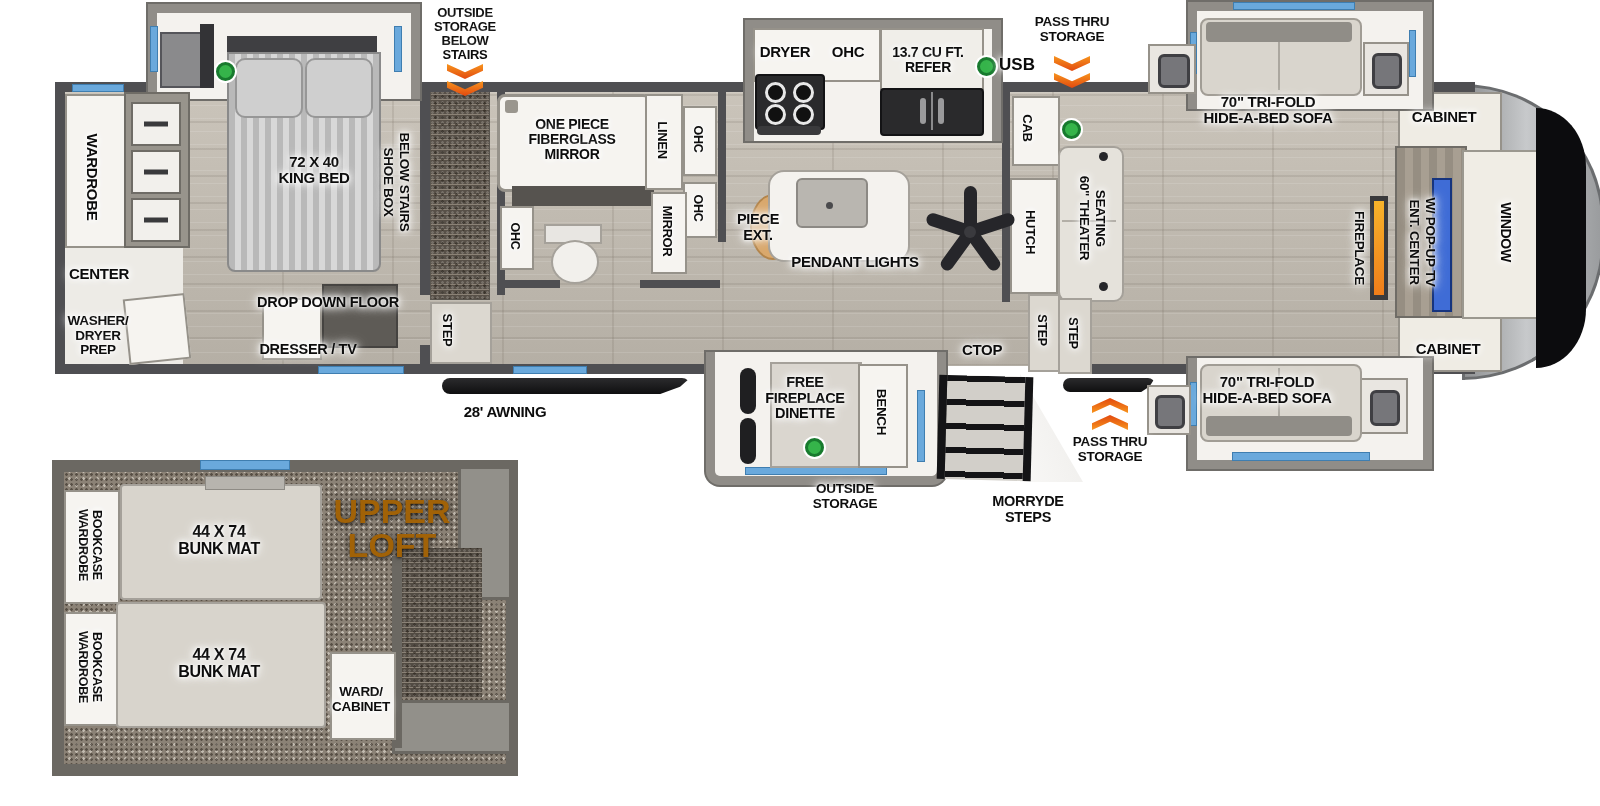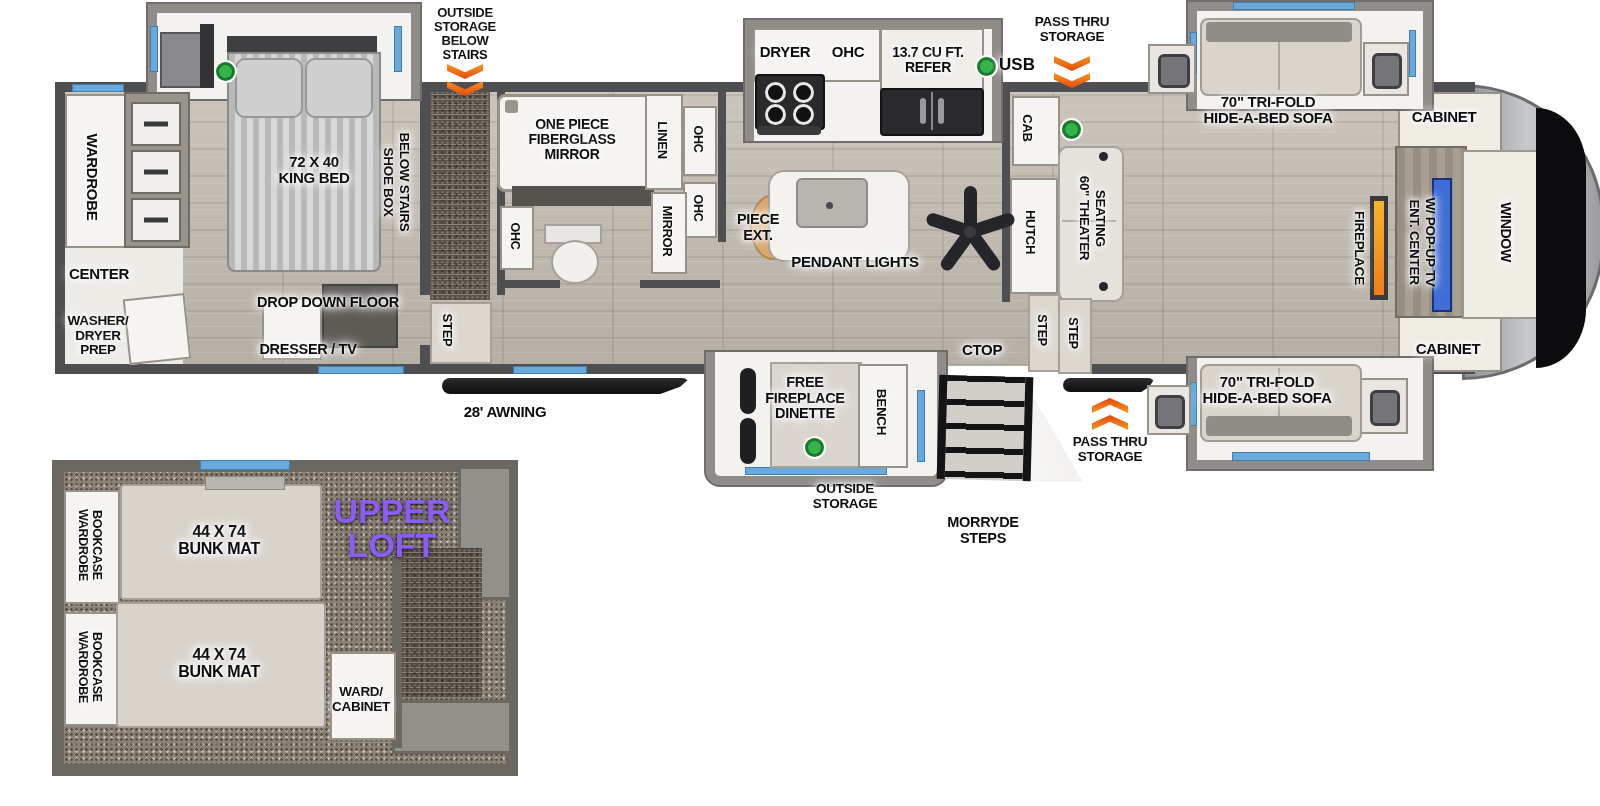--- a/index.html
+++ b/index.html
@@ -23,21 +23,21 @@
   .furn{background:#dcd8d0;border:2px solid #a5a19a;z-index:10;}
   .dark{background:#2a2a2c;border:2px solid #131315;z-index:11;}
   
   .lbl{position:absolute;transform:translate(-50%,-50%);z-index:40;
        font-weight:700;font-size:15px;line-height:1.08;color:#0c0c0c;text-align:center;
        white-space:pre-line;letter-spacing:-.3px;
        text-shadow:0 0 3px #fff,0 0 6px #fff,0 0 10px #fff,0 0 14px #fff;}
   .v{writing-mode:vertical-lr;line-height:1.15;}
   .s12{font-size:12.5px}.s13{font-size:13px}.s135{font-size:13.5px}.s14{font-size:14px}
   .s145{font-size:14.5px}.s16{font-size:16px}.s17{font-size:17px}
-  .loftlbl{color:#8b5cf6;font-size:34px;letter-spacing:0;line-height:1.0;
+  .loftlbl{color:#a16207;font-size:34px;letter-spacing:0;line-height:1.0;
        text-shadow:0 1px 3px rgba(0,0,0,.65),0 0 10px rgba(0,0,0,.4);}
   .gdot{position:absolute;width:13px;height:13px;border-radius:50%;background:#35b44a;
         border:3px solid #187a2e;box-shadow:0 0 0 2px #fff;z-index:30;}
   .chevgrp{position:absolute;display:flex;flex-direction:column;gap:2px;z-index:40;}
   .chev{display:block;width:36px;height:15px;background:linear-gradient(180deg,#f7941d,#e2490f);
         clip-path:polygon(0 0,50% 55%,100% 0,100% 45%,50% 100%,0 45%);}
   .up .chev{transform:rotate(180deg);}
   .blade{position:absolute;left:50%;top:50%;width:13px;height:46px;margin-left:-6.5px;margin-top:-46px;
          background:#26262a;border-radius:7px;transform-origin:50% 100%;}
   .burner{position:absolute;width:15px;height:15px;border:3px solid #e8e8e8;border-radius:50%;background:#111;}
@@ -280,21 +280,21 @@
   <div class="gdot" style="left:977px;top:57px;"></div>
   <div class="lbl s17" style="left:1017px;top:65px;letter-spacing:0;">USB</div>
   <div class="chevgrp up" style="left:1092px;top:398px;">
     <span class="chev"></span>
       <span class="chev"></span>
   </div>
   <div class="lbl s135" style="left:1110px;top:450px;">PASS THRU
 STORAGE</div>
   <div class="lbl s135" style="left:845px;top:497px;">OUTSIDE
 STORAGE</div>
-  <div class="lbl s145" style="left:983px;top:510px;margin-top:21px;">MORRYDE
+  <div class="lbl s145" style="left:1028px;top:510px;">MORRYDE
 STEPS</div>
 
   <div class="abs carpet" style="left:52px;top:460px;width:442px;height:292px;border:12px solid #6b6862;z-index:1;"></div>
   <div class="abs blue" style="left:200px;top:460px;width:88px;height:8px;"></div>
   <div class="abs" style="left:458px;top:466px;width:48px;height:128px;background:#92908a;border:3px solid #6b6862;z-index:2;"></div>
   <div class="abs" style="left:392px;top:700px;width:114px;height:48px;background:#92908a;border:3px solid #6b6862;z-index:2;"></div>
   <div class="abs wbox" style="left:64px;top:490px;width:52px;height:110px;"></div>
   <div class="abs wbox" style="left:64px;top:612px;width:52px;height:110px;"></div>
   <div class="abs furn" style="left:120px;top:484px;width:198px;height:112px;border-radius:4px;background:#d8d4cc;"></div>
   <div class="abs furn" style="left:116px;top:602px;width:206px;height:122px;border-radius:4px;background:#d8d4cc;"></div>

